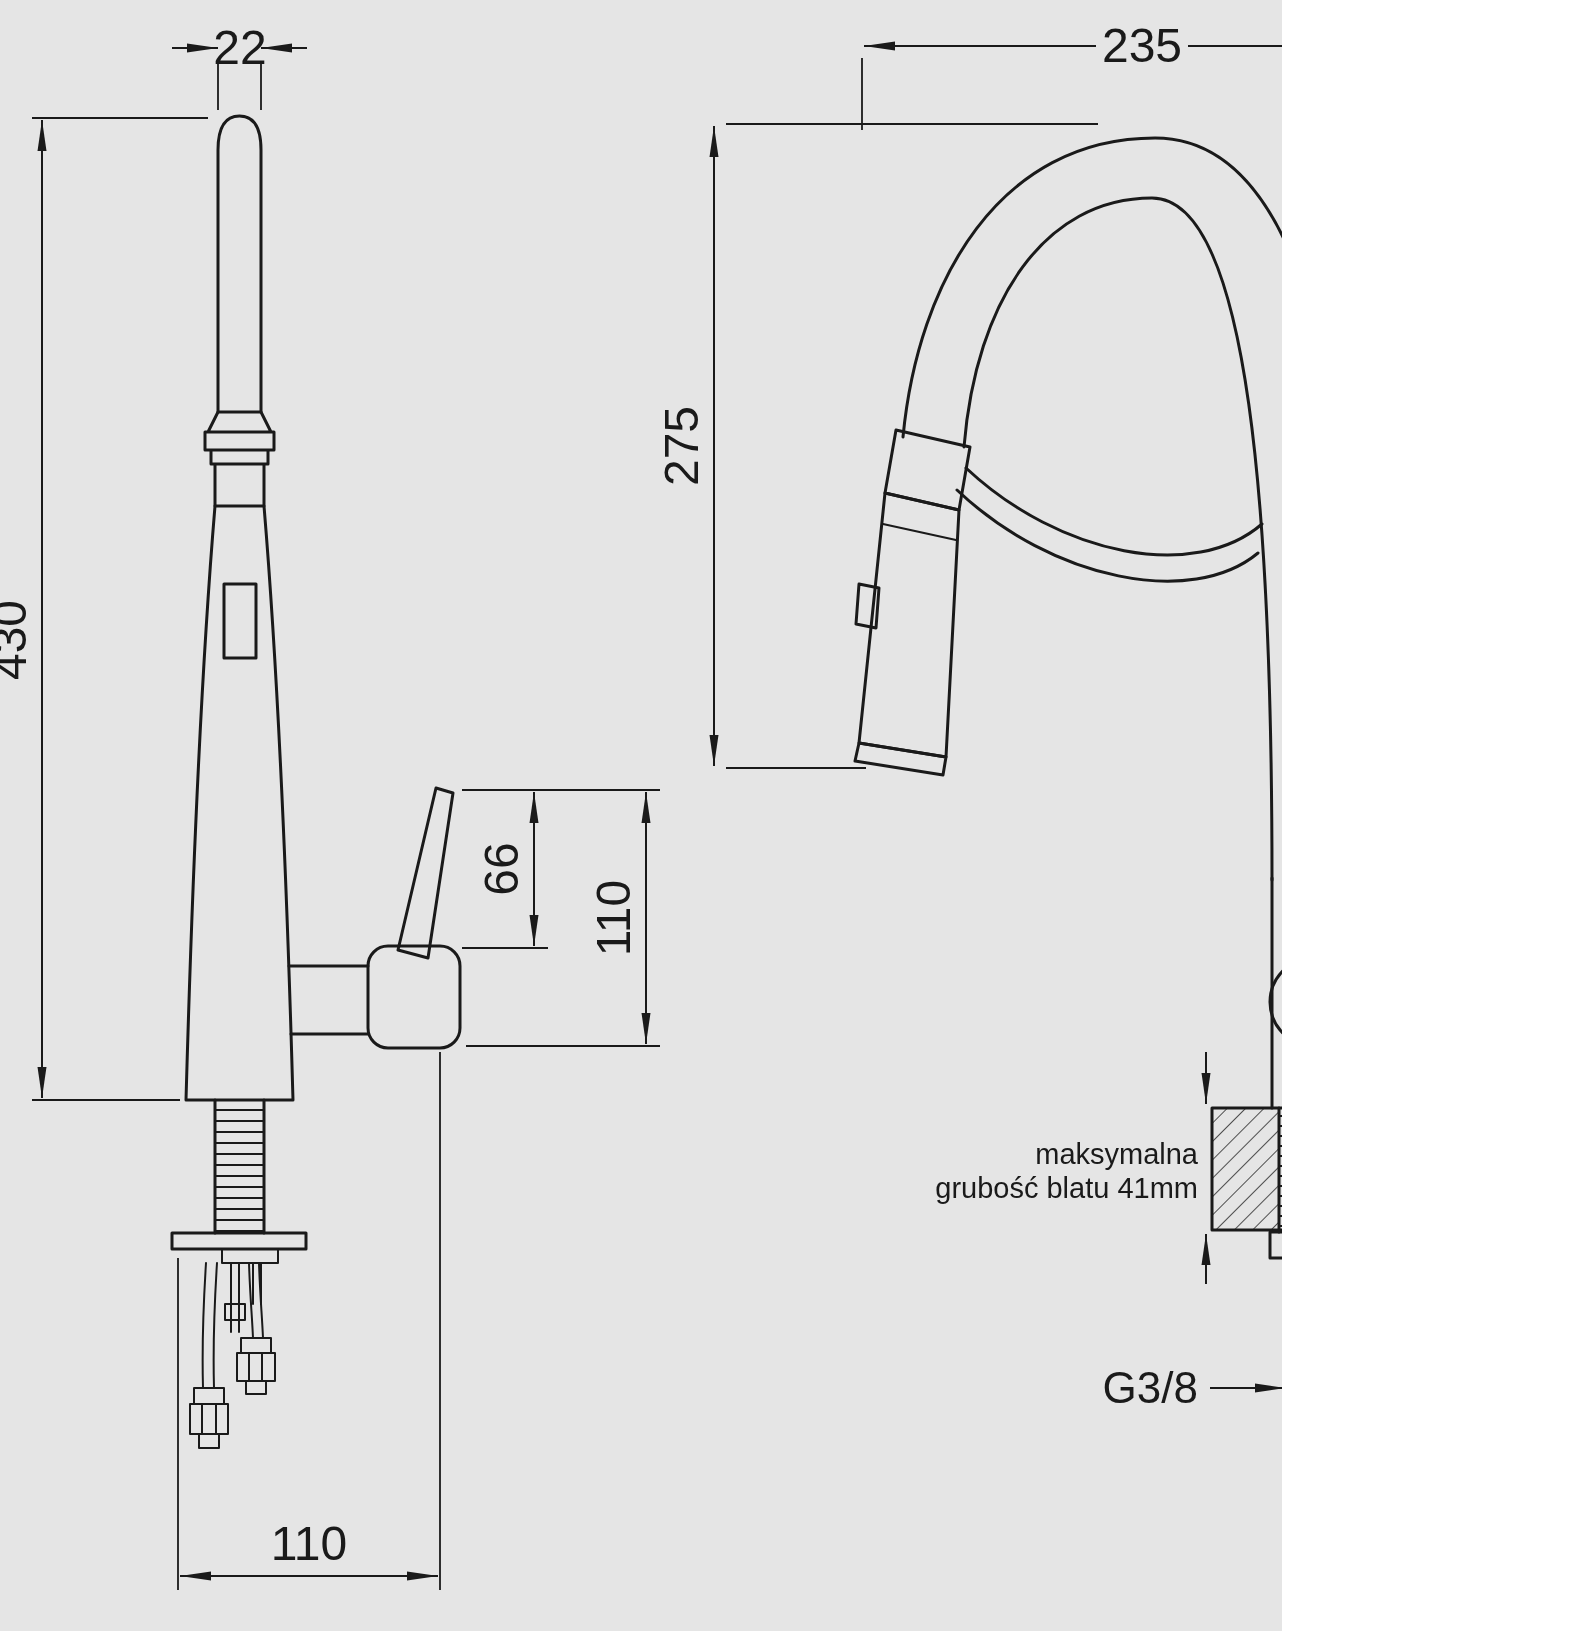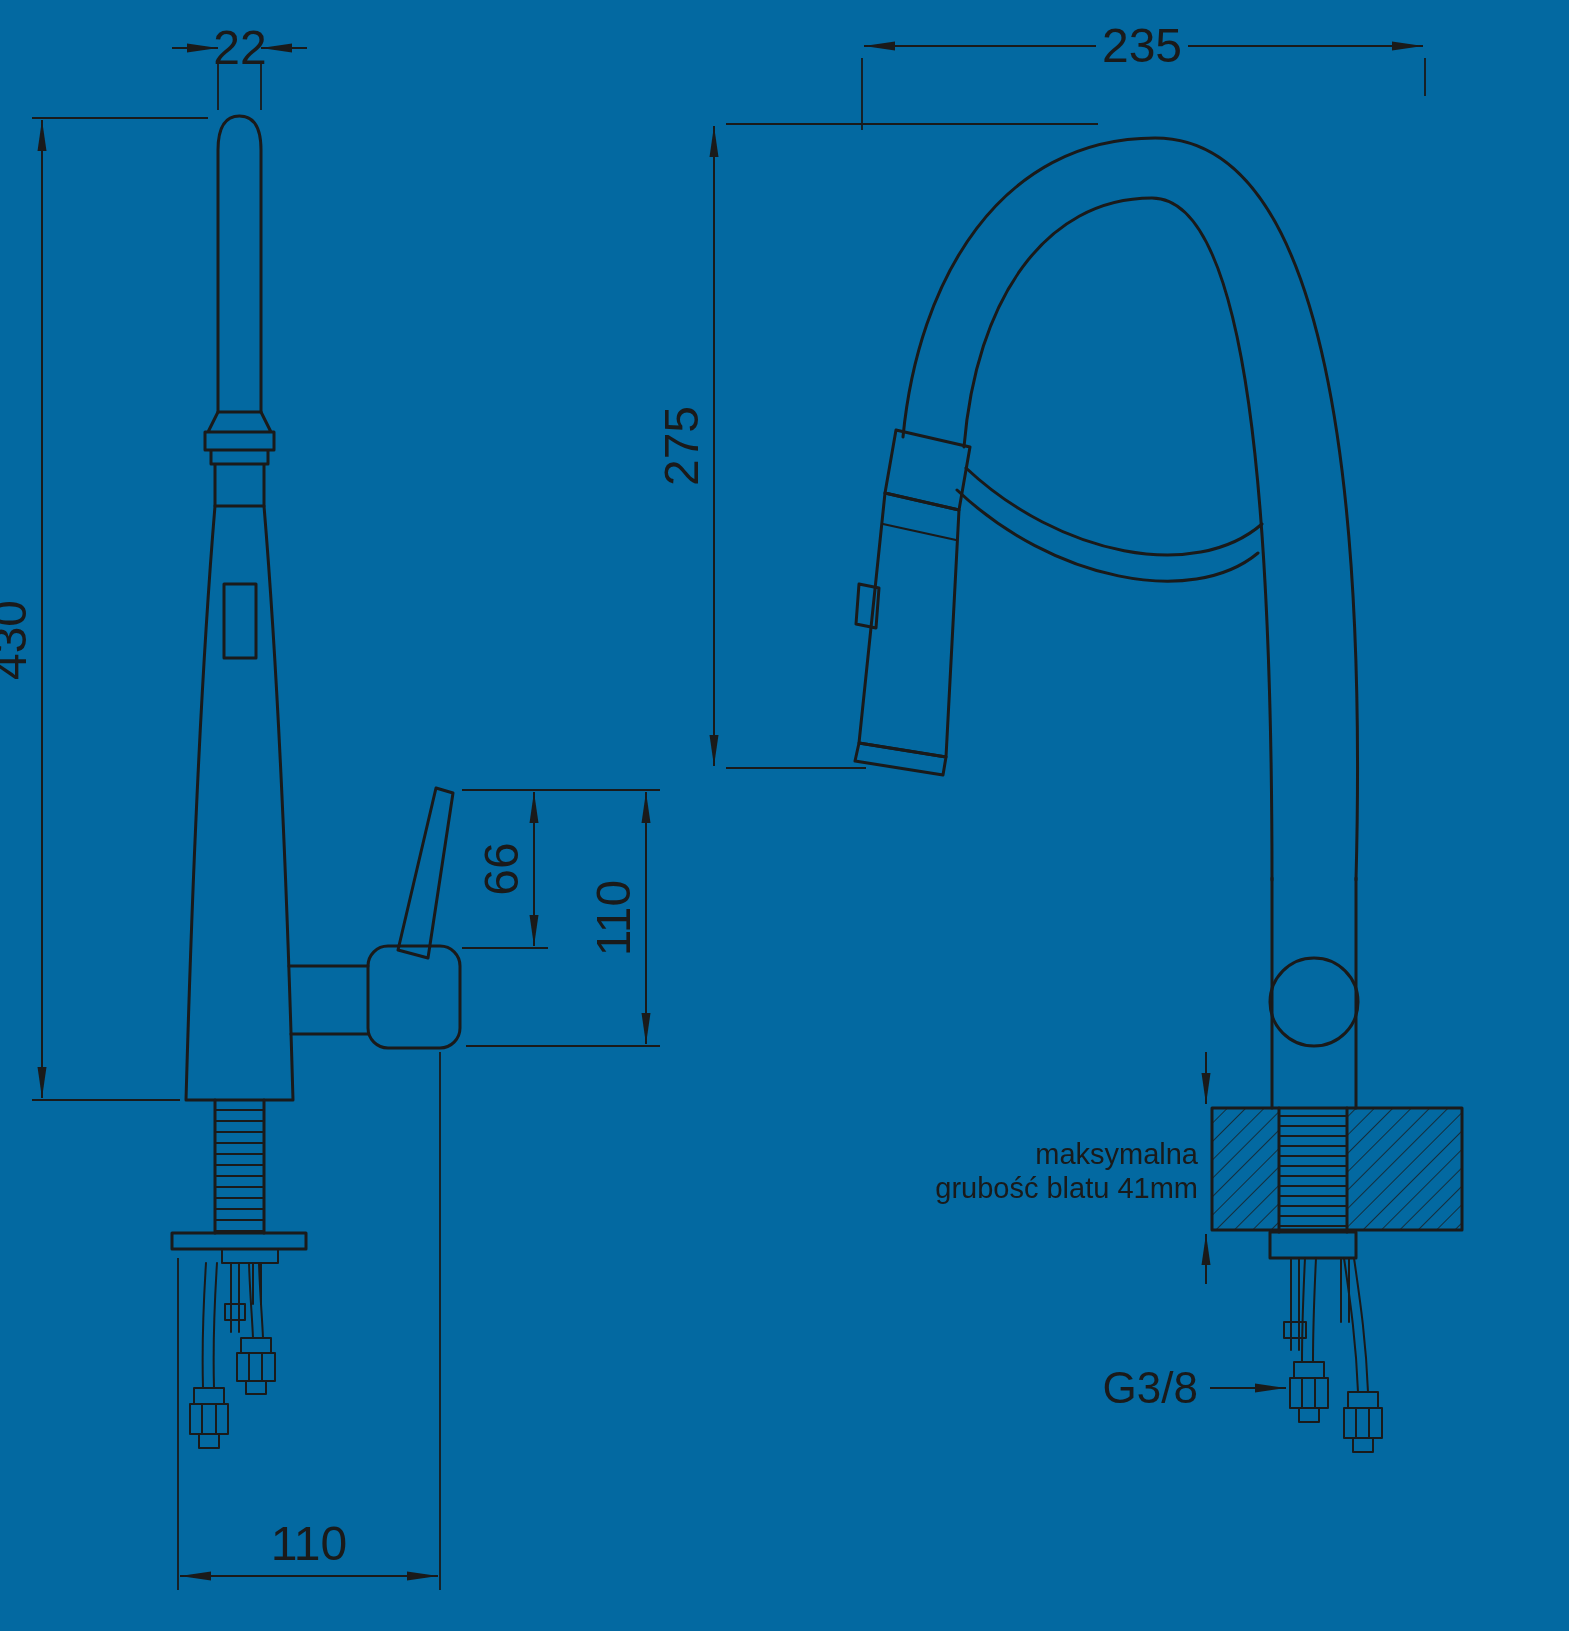--- a/index.html
+++ b/index.html
@@ -1,16 +1,16 @@
 <!DOCTYPE html>
 <html><head>
 <meta charset="utf-8">
 <style>
   html,body{margin:0;padding:0;background:#ffffff;}
-  .frame{width:1569px;height:1631px;position:relative;background:#0369a1;overflow:hidden;}
+  .frame{width:1282px;height:1631px;position:relative;background:#e5e5e5;overflow:hidden;}
   svg{display:block;}
   .obj{fill:none;stroke:#1a1a1a;stroke-width:3;stroke-linecap:round;stroke-linejoin:round;}
   .obj-thin{fill:none;stroke:#1a1a1a;stroke-width:2;stroke-linecap:round;stroke-linejoin:round;}
   .dim{fill:none;stroke:#1a1a1a;stroke-width:2;}
   .ext{fill:none;stroke:#1a1a1a;stroke-width:1.8;}
   .dim-label{font-family:"Liberation Sans",sans-serif;font-size:48px;fill:#1a1a1a;}
   .dim-label-small{font-family:"Liberation Sans",sans-serif;font-size:29px;fill:#1a1a1a;}
   .dim-label-mid{font-family:"Liberation Sans",sans-serif;font-size:44px;fill:#1a1a1a;}
 </style>
 </head>

